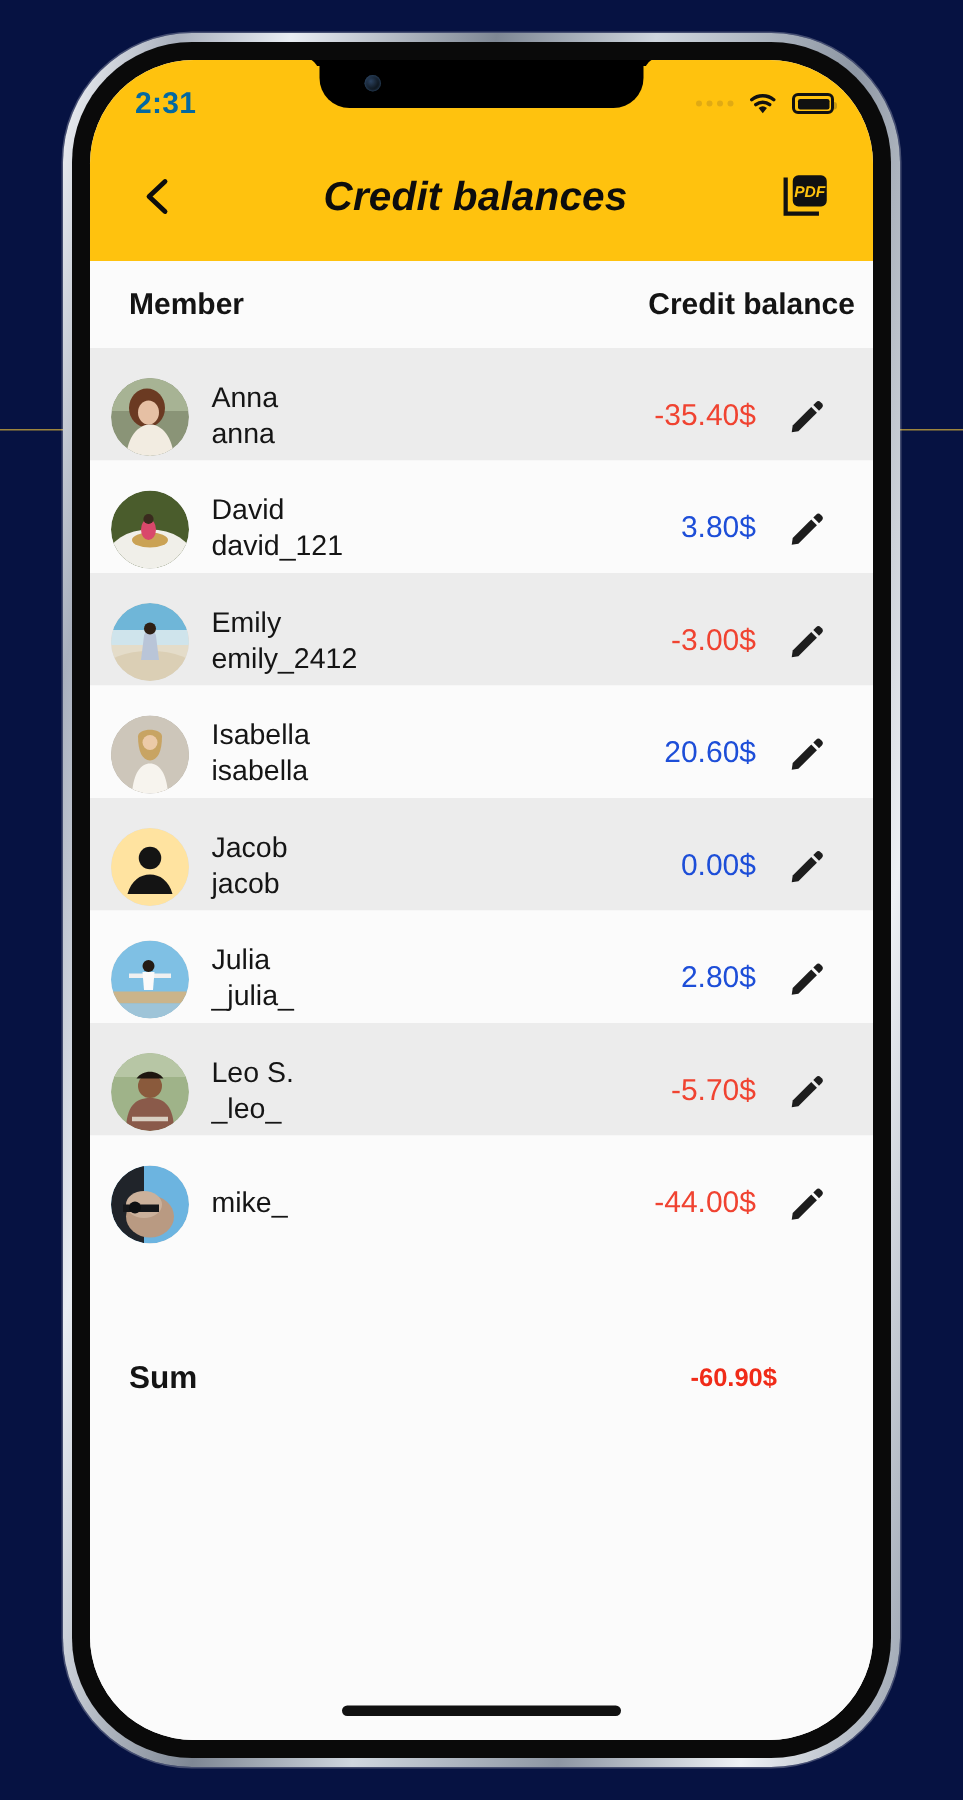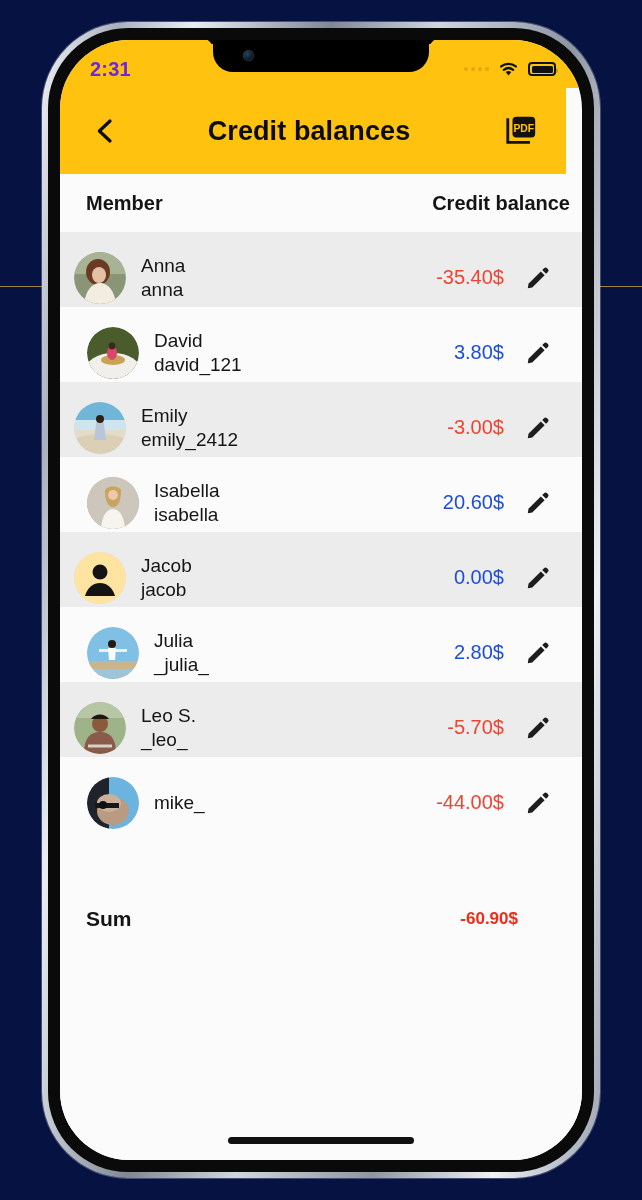--- a/index.html
+++ b/index.html
@@ -59,34 +59,34 @@
   .cam { position:absolute; left: 30px; top: 12px; width: 11px; height: 11px; border-radius: 50%;
          background: radial-gradient(circle at 38% 38%, #2b4260 0%, #101820 55%, #05080c 100%);
          box-shadow: inset 0 0 2px #3a5d86; }
 
   
   .statusbar {
     position: absolute; top: 0; left: 0; right: 0; height: 48px;
     background: #FFC20E; display: flex; align-items: center;
     justify-content: space-between; padding: 10px 26px 0 30px; z-index: 30;
   }
-  .clock { font-size: 20px; font-weight: 700; color: #6d28d9; letter-spacing: .2px; }
+  .clock { font-size: 20px; font-weight: 700; color: #0369a1; letter-spacing: .2px; }
   .status-right { display: flex; align-items: center; gap: 9px; }
   .sig-dots { display: flex; gap: 3px; align-items: center; }
   .sig-dots i { width: 4px; height: 4px; border-radius: 50%; background: #e0aa14; display:block; }
   .wifi { width: 21px; height: 16px; position: relative; }
   .batt { width: 28px; height: 14px; border: 2px solid #111; border-radius: 4px; position: relative; padding:1.5px; }
   .batt > span { display:block; width: 100%; height: 100%; background:#111; border-radius: 1.5px; }
   .batt::after { content:""; position:absolute; right:-4px; top:4px; width:2px; height:5px; background:#c79a12; border-radius:0 2px 2px 0; }
 
   
   .navbar {
-    position: absolute; top: 48px; left: 0; right: 16px; height: 86px;
+    position: absolute; top: 48px; left: 0; right: 0; height: 86px;
     background: #FFC20E; display: flex; align-items: center;
-    padding: 0 26px 0 28px; z-index: 25;
+    padding: 0 26px 0 28px; z-index: 25; font-style: italic;
   }
   .back { width: 34px; height: 34px; display:flex; align-items:center; justify-content:center; cursor:pointer; }
   .nav-title {
     flex: 1; text-align: center; font-size: 27px; font-weight: 700;
     color: #0d0d0d; letter-spacing: .1px; margin-left: -6px;
   }
   .pdf-btn { width: 38px; height: 38px; display:flex; align-items:center; justify-content:center; cursor:pointer; }
 
   
   .content { position: absolute; top: 134px; left: 0; right: 0; bottom: 0; background: #fbfbfb; overflow: hidden; }
@@ -96,21 +96,21 @@
   }
   .th { font-size: 20px; font-weight: 700; color: #141414; }
   .th.member { flex: 1; }
   .th.balance { text-align: center; margin-left: 38px; }
 
   .row {
     display: flex; align-items: center; height: 75px;
     padding: 16px 24px 0 14px; position: relative;
   }
   .row.alt { background: #ececec; }
-  .row.plain { background: #fbfbfb; margin-left: 13px; }
+  .row.plain { background: #fbfbfb; }
   .avatar {
     width: 52px; height: 52px; border-radius: 50%; flex: 0 0 52px;
     overflow: hidden; position: relative; background: #ddd;
   }
   .avatar svg { display:block; width:100%; height:100%; }
   .names { margin-left: 15px; flex: 1; min-width: 0; line-height: 1.22; }
   .nm { font-size: 19px; color: #151515; }
   .un { font-size: 19px; color: #151515; }
   .amount { font-size: 20px; font-weight: 400; white-space: nowrap; text-align: center; }
   .amount.neg { color: #f04331; }

